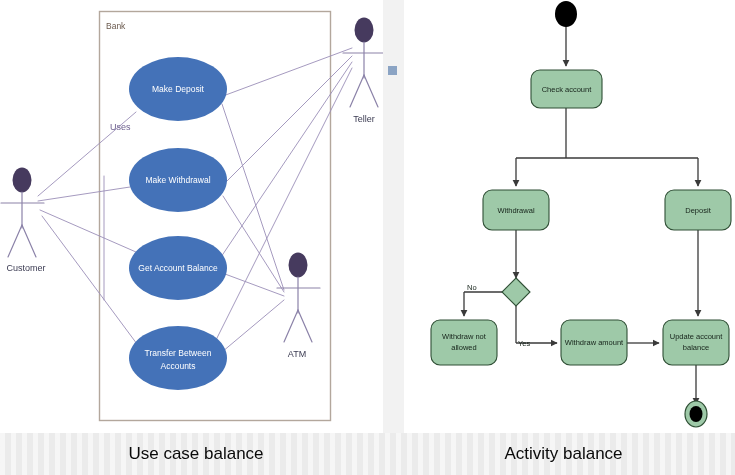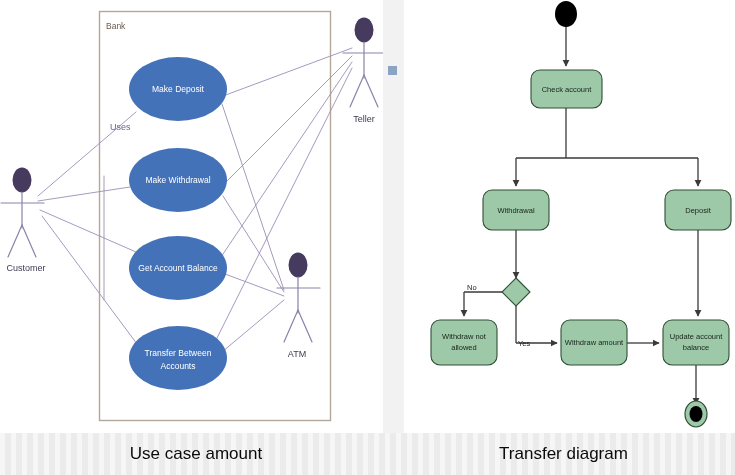--- a/index.html
+++ b/index.html
@@ -277,17 +277,17 @@
       <text x="510" y="346" class="guard-label">Yes</text>
 
       <g>
         <ellipse cx="688" cy="414" rx="11" ry="13" fill="#9ec9a8" stroke="#2f4f35" stroke-width="1.2"></ellipse>
         <ellipse cx="688" cy="414" rx="6.5" ry="8" fill="#000000"></ellipse>
       </g>
     </svg>
   </div>
 
   <div id="caption-bar">
-    <div class="caption" id="caption-left">Use case amount</div>
-    <div class="caption" id="caption-right">Transfer diagram</div>
+    <div class="caption" id="caption-left">Use case balance</div>
+    <div class="caption" id="caption-right">Activity balance</div>
   </div>
 
 </div>
 
 </body></html>

